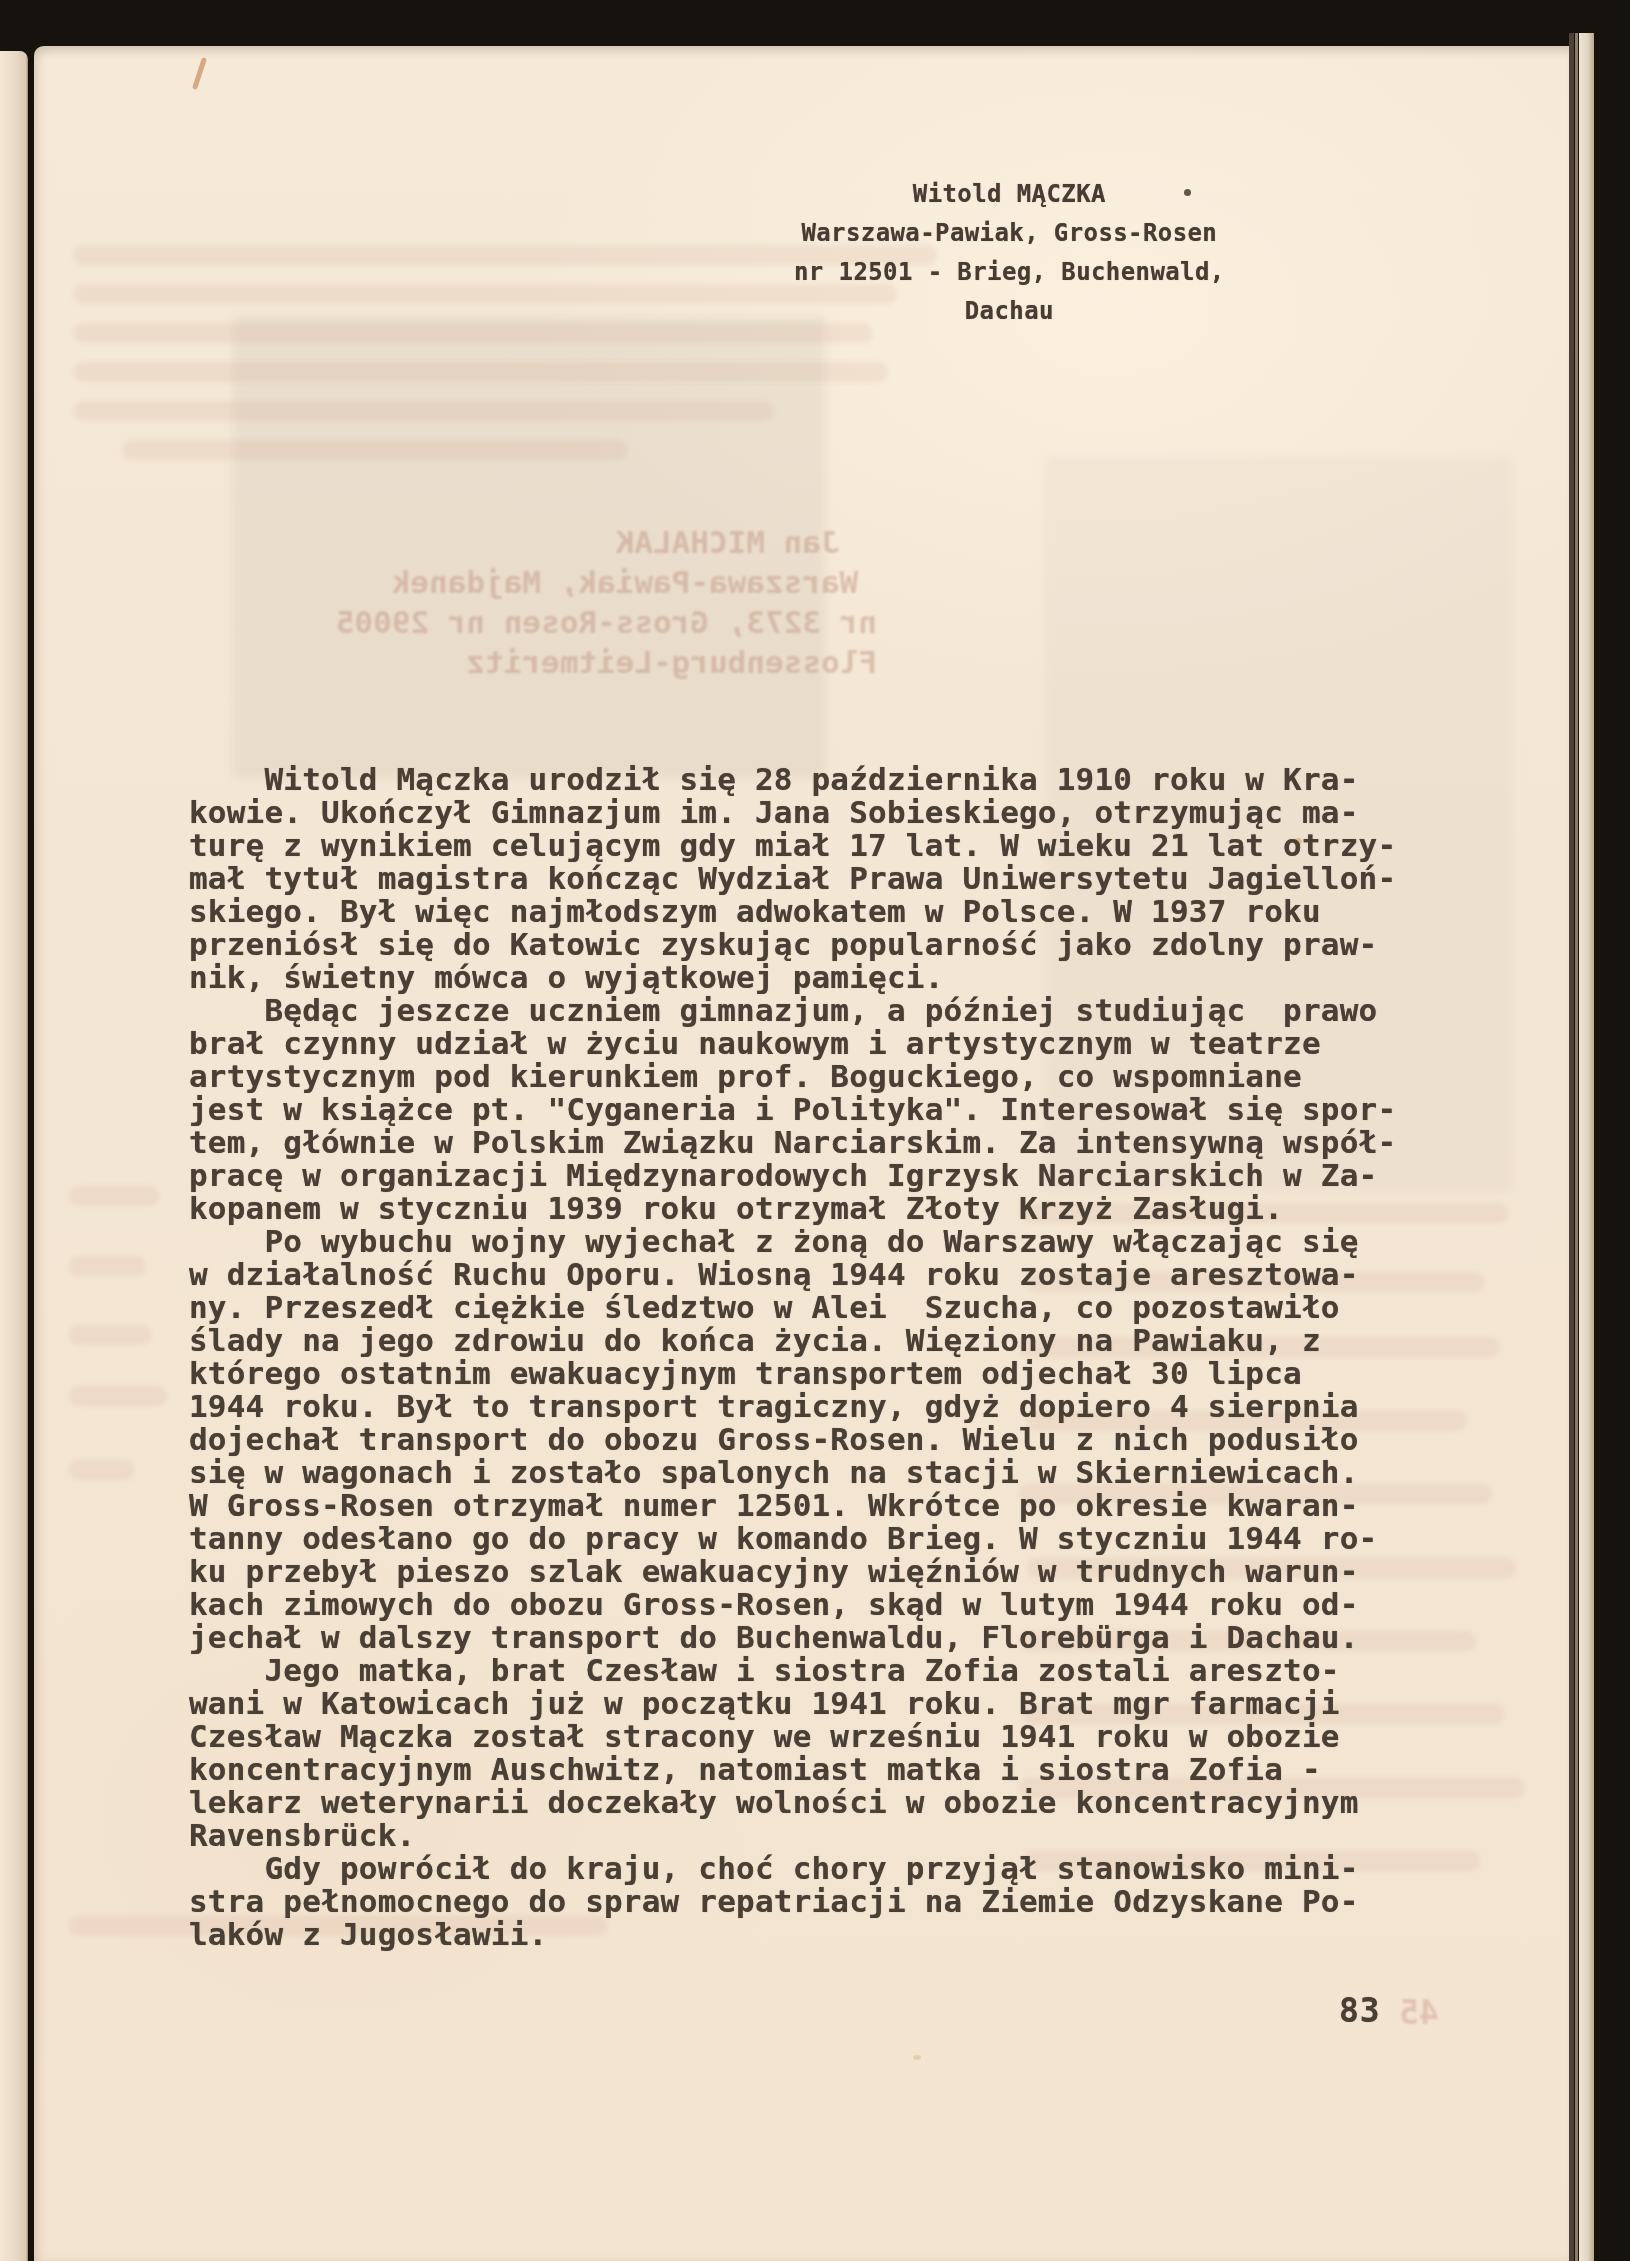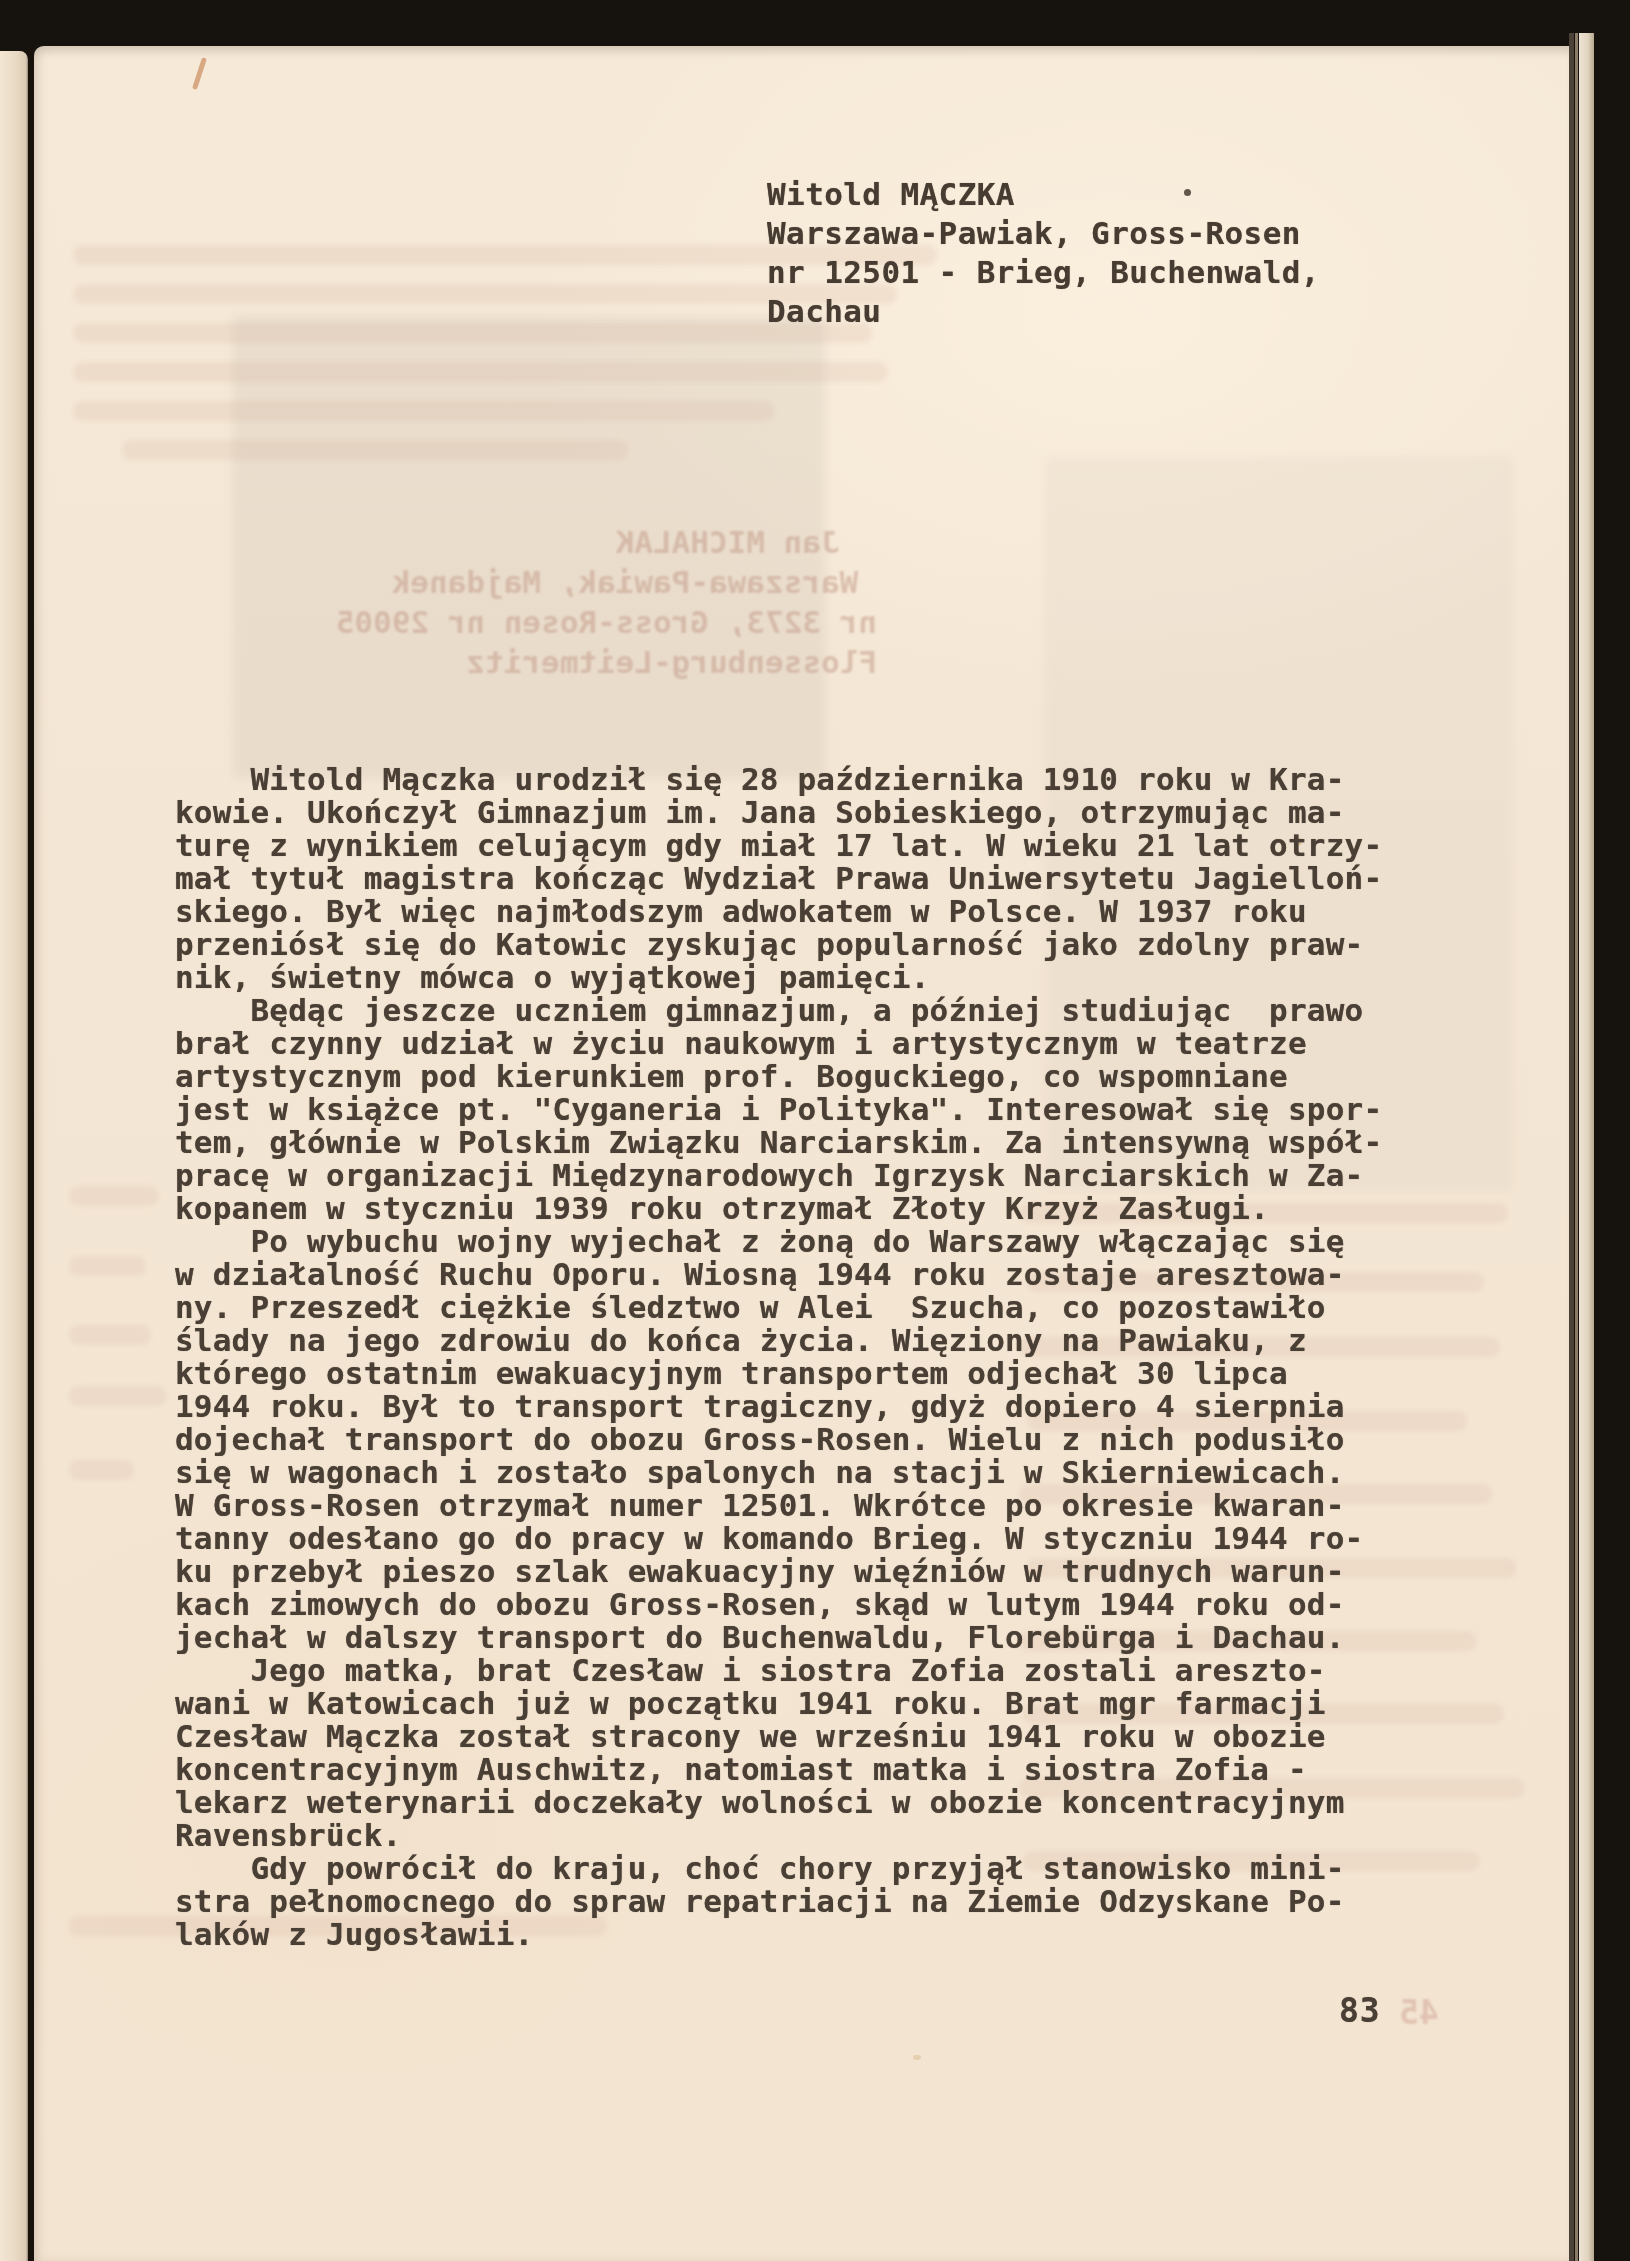--- a/index.html
+++ b/index.html
@@ -37,24 +37,24 @@
                  background:linear-gradient(90deg,#efe5d4 0%, #e0d4bf 60%, #b7a78e 100%); }
   
   .patch { position:absolute; background:rgba(138,126,114,.10); filter:blur(4.9px); }
   .patch-a { left:233px; top:316px; width:592px; height:462px; }
   .patch-b { left:1045px; top:457px; width:468px; height:734px; background:rgba(138,126,114,.05); }
   
   .typed {
     position:absolute; white-space:pre; font-weight:bold;
     color:#4a3f34; text-shadow:0 0 0.8px rgba(74,63,52,.65);
   }
-  .header-block { left:767px; top:175px; font-size:31px; line-height:39px; letter-spacing:0.4px; color:#473c31; }
+  .header-block { left:794px; top:175px; font-size:24px; line-height:39px; letter-spacing:0.4px; color:#473c31;text-align:center; }
   .header-dot { position:absolute; left:1184px; top:189px; width:7.3px; height:7.3px; border-radius:50%;
                 background:#473c31; opacity:.85; }
-  .body-text { left:175px; top:763px; font-size:31px; line-height:33px; letter-spacing:0.2px; }
+  .body-text { left:189px; top:763px; font-size:31px; line-height:33px; letter-spacing:0.2px; }
   .page-number { left:1339px; top:1991px; font-size:33px; letter-spacing:0.8px; }
   .page-number-ghost {
     position:absolute; left:1399px; top:1993px; font-size:33px; font-weight:bold;
     color:rgba(198,140,126,.38); transform:scaleX(-1); filter:blur(1.2px); white-space:pre;
   }
   
   .ghost-block {
     position:absolute; left:233px; top:522px; width:644px;
     font-size:31px; line-height:40px; font-weight:bold; white-space:pre;
     color:#c59e8c; opacity:.55; transform:scaleX(-1); filter:blur(1.1px);

